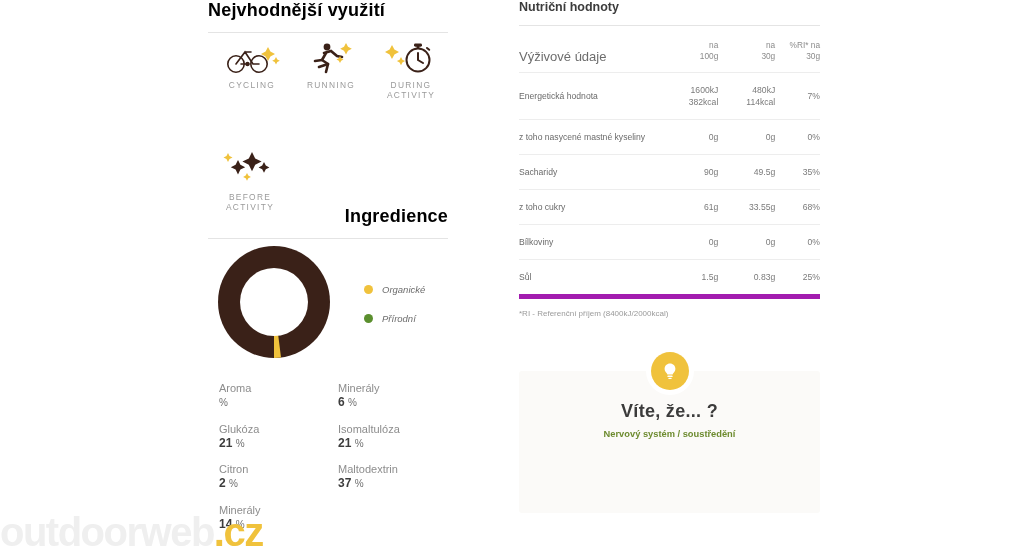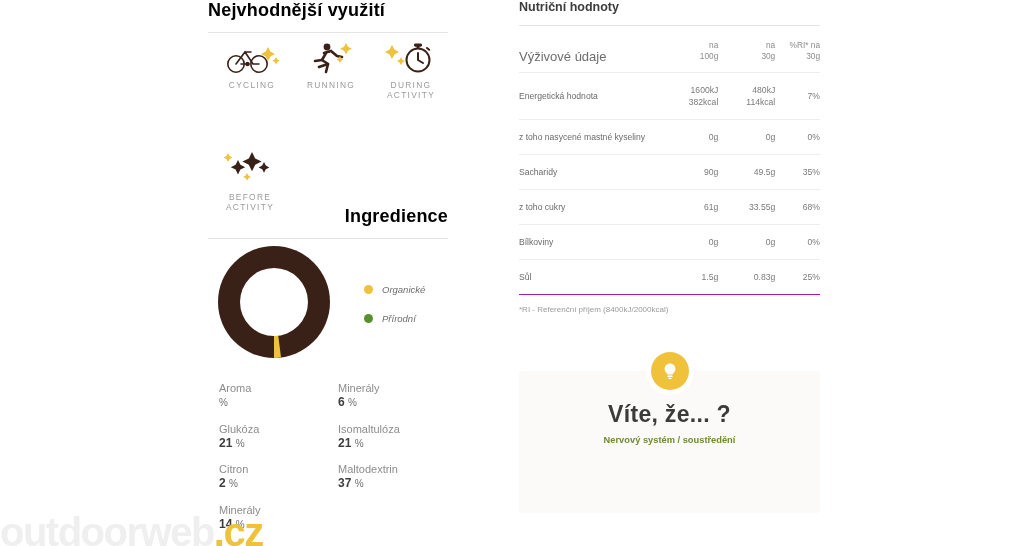--- a/index.html
+++ b/index.html
@@ -154,21 +154,21 @@
     width: 140px;
     padding-right: 6px;
   }
   table.nutri td.c1 { width: 56px; }
   table.nutri td.c2 { width: 56px; }
   table.nutri td.c3 { width: 44px; }
   .footnote {
     font-size: 8px;
     color: #9a9a9a;
     padding: 10px 0 9px 0;
-    border-top: 1px solid #a21caf;
+    border-top: 5px solid #a21caf;
     width: 301px;
   }
 
   
   .info-card {
     position: absolute;
     left: 519px;
     top: 371px;
     width: 301px;
     height: 142px;
@@ -183,21 +183,21 @@
     transform: translateX(-50%);
     width: 38px; height: 38px;
     border-radius: 50%;
     background: #f0c23c;
     display: flex; align-items: center; justify-content: center;
     box-shadow: 0 0 0 5px #fff;
   }
   .info-title {
     text-align: center;
     margin-top: 30px;
-    font-size: 23px;
+    font-size: 18px;
     color: #3b3b3b;
     font-weight: bold;
     letter-spacing: .3px;
   }
   .info-sub {
     text-align: center;
     margin-top: 7px;
     font-size: 9.3px;
     font-weight: bold;
     color: #6d8b2f;

